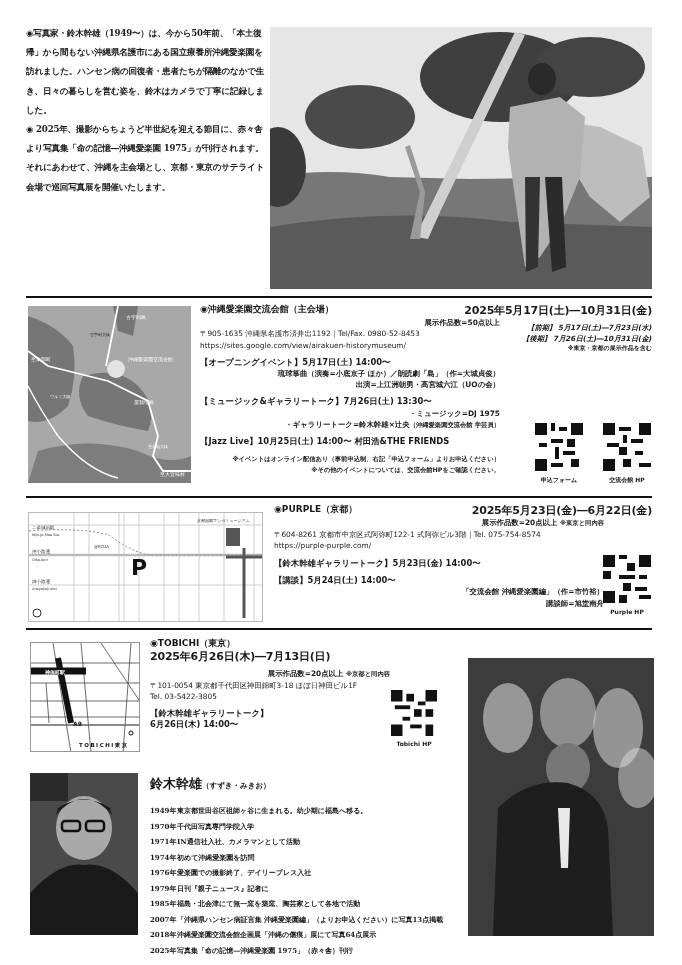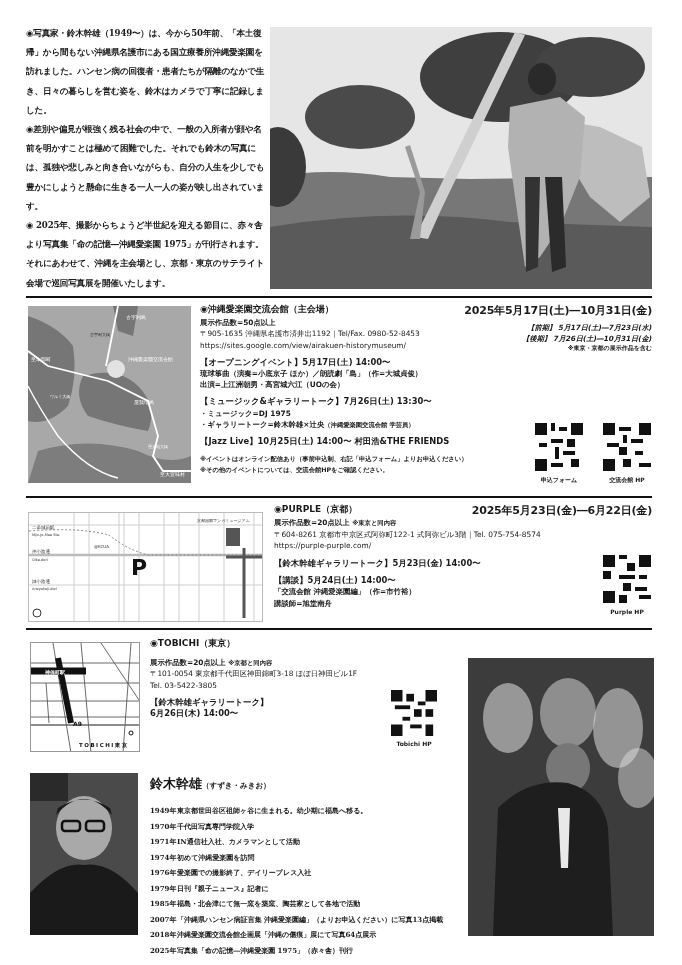--- a/index.html
+++ b/index.html
@@ -14,21 +14,21 @@
 
   
   #hero { left: 270px; top: 27px; width: 382px; height: 262px; overflow: hidden; background: linear-gradient(180deg,#e9e9e9 0%,#e4e4e4 45%,#8a8a8a 60%,#5e5e5e 78%,#6a6a6a 100%); }
 
   .rule { left: 26px; width: 626px; height: 2px; background: #111; }
 
   
   #map1 { left: 28px; top: 306px; width: 163px; height: 177px; background: #9c9c9c; overflow: hidden; }
   #s1 { left: 200px; top: 304px; width: 300px; font-size: 7.4px; line-height: 11.2px; }
   .venue-title { font-weight: bold; font-size: 9px; margin-bottom: 2px; }
-  .bold { font-weight: bold; }
+  .bold { font-weight: bold; text-align: right; }
   .evt { font-weight: bold; font-size: 8.4px; }
   .small { font-size: 6.3px; }
   .gap { height: 6px; }
   #s1-dates { right: 30px; top: 303px; width: 220px; text-align: right; }
   .date-big { font-weight: bold; font-size: 11px; letter-spacing: -0.2px; }
   .period { font-weight: bold; font-size: 7.2px; line-height: 11px; font-style: italic; }
   .note { font-size: 6px; font-weight: bold; }
 
   .qr { position: absolute; background: #fff; }
   .qr-label { position: absolute; font-size: 6px; font-weight: bold; text-align: center; width: 60px; }
@@ -49,21 +49,20 @@
   #bio-name { font-size: 13px; font-weight: bold; }
   #bio-name .ruby { font-size: 7.5px; font-weight: bold; }
   #bio-list { margin-top: 10px; font-size: 7px; line-height: 15.5px; font-weight: bold; }
   #bio-list .yr { display: inline-block; width: 27px; }
 </style>
 </head>
 <body>
 
 <div id="intro" class="abs serif">
   <p>◉写真家・鈴木幹雄（1949〜）は、今から50年前、「本土復帰」から間もない沖縄県名護市にある国立療養所沖縄愛楽園を訪れました。ハンセン病の回復者・患者たちが隔離のなかで生き、日々の暮らしを営む姿を、鈴木はカメラで丁寧に記録しました。</p>
-  <p>◉差別や偏見が根強く残る社会の中で、一般の入所者が顔や名前を明かすことは極めて困難でした。それでも鈴木の写真には、孤独や悲しみと向き合いながらも、自分の人生を少しでも豊かにしようと懸命に生きる一人一人の姿が映し出されています。</p>
   <p>◉ 2025年、撮影からちょうど半世紀を迎える節目に、赤々舎より写真集「命の記憶―沖縄愛楽園 1975」が刊行されます。それにあわせて、沖縄を主会場とし、京都・東京のサテライト会場で巡回写真展を開催いたします。</p>
 </div>
 
 <div id="hero" class="abs">
   <svg width="382" height="262" viewBox="0 0 382 262">
     <rect x="0" y="0" width="382" height="262" fill="#e6e6e6"></rect>
     <path d="M0 150 Q60 140 120 150 L200 152 L382 150 L382 262 L0 262 Z" fill="#777"></path>
     <path d="M0 200 Q120 180 240 195 L382 200 L382 262 L0 262 Z" fill="#5a5a5a"></path>
     <ellipse cx="8" cy="140" rx="28" ry="40" fill="#3a3a3a"></ellipse>
     <ellipse cx="90" cy="90" rx="55" ry="32" fill="#4a4a4a"></ellipse>
@@ -267,20 +266,21 @@
     <line x1="27" y1="15" x2="40" y2="80" stroke="#111" stroke-width="6"></line>
     <text x="14" y="31" font-size="5" font-weight="bold" fill="#fff">神保町駅</text>
     <text x="42" y="83" font-size="6" font-weight="bold" fill="#111">A9</text>
     <circle cx="100" cy="90" r="2" fill="none" stroke="#111"></circle>
     <text x="48" y="104" font-size="5.5" font-weight="bold" fill="#111" letter-spacing="1.5">TOBICHI東京</text>
   </svg>
 </div>
 
 <div id="s3" class="abs">
   <div class="venue-title">◉TOBICHI（東京）</div>
+  <div class="date-big">2025年6月26日(木)―7月13日(日)</div>
   <div class="gap"></div>
   <div class="bold"><span>展示作品数=20点以上</span> <span class="small">※京都と同内容</span></div>
   <div>〒101-0054 東京都千代田区神田錦町3-18 ほぼ日神田ビル1F</div>
   <div>Tel. 03-5422-3805</div>
   <div class="gap"></div>
   <div class="evt">【鈴木幹雄ギャラリートーク】</div>
   <div class="evt">6月26日(木) 14:00〜</div>
 </div>
 
 <div class="qr" style="left:391px;top:690px;width:46px;height:46px;">

